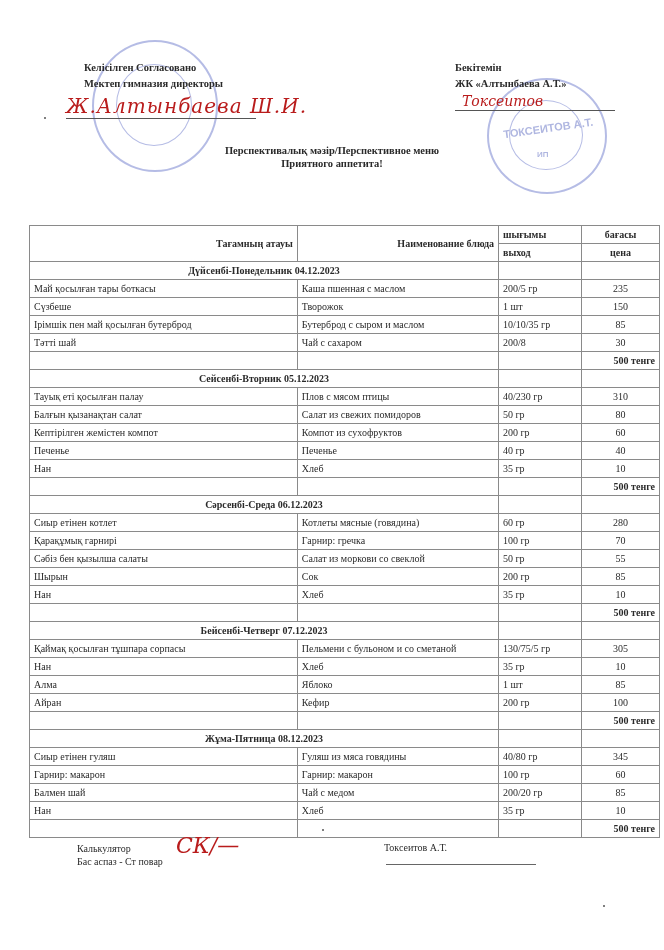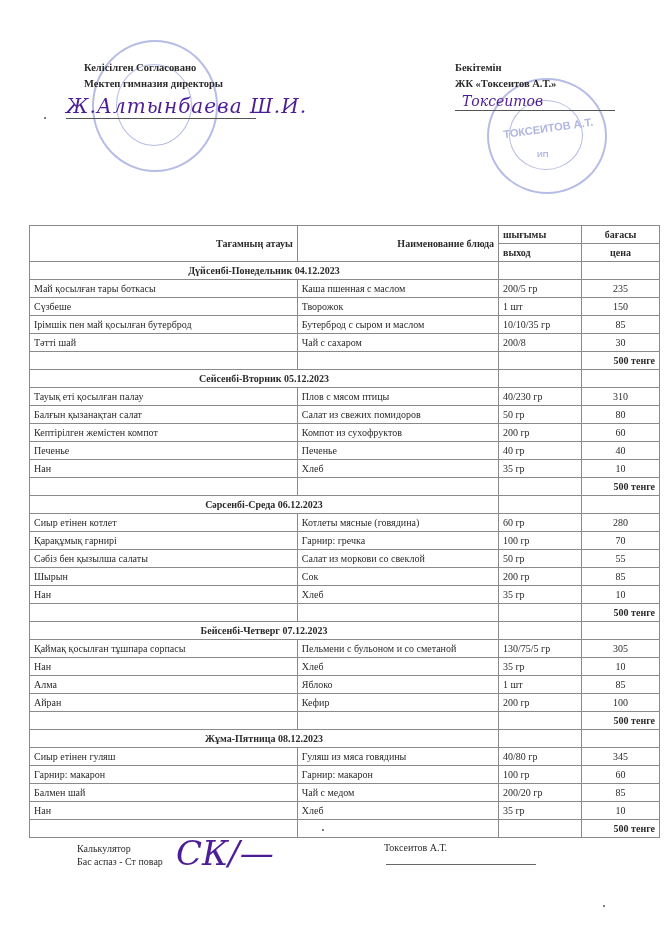--- a/index.html
+++ b/index.html
@@ -11,24 +11,24 @@
   .sig-line-l { position:absolute; left:66px; top:118px; width:190px; border-top:1px solid #555; }
   .stamp { position:absolute; border-radius:50%; border:2px solid #7a86d0; opacity:0.55; }
   .stamp-l { left:92px; top:40px; width:122px; height:128px; }
   .stamp-r { left:487px; top:78px; width:116px; height:112px; }
   .stamp-inner { position:absolute; border-radius:50%; border:1.5px solid #7a86d0; }
   .stamp-l .stamp-inner { left:22px; top:22px; width:74px; height:80px; }
   .stamp-r .stamp-inner { left:20px; top:20px; width:72px; height:68px; }
   .stamp-text { position:absolute; color:#6f7cc8; font-family:"Liberation Sans", sans-serif; font-weight:bold; }
   .stamp-r .stamp-text.name { left:14px; top:42px; font-size:11px; transform:rotate(-8deg); }
   .stamp-r .stamp-text.ip { left:48px; top:70px; font-size:8px; }
-  .sig { position:absolute; font-family:"DejaVu Serif", serif; font-style:italic; color:#4c1d95; }
+  .sig { position:absolute; font-family:"DejaVu Serif", serif; font-style:italic; color:#b91c1c; }
   .sig-left { left:66px; top:94px; font-size:20px; letter-spacing:1px; }
   .sig-right { left:462px; top:93px; font-size:14px; }
-  .sig-bottom { left:176px; top:833px; font-size:34px; }
+  .sig-bottom { left:176px; top:833px; font-size:22px; }
 
   .headings { position:absolute; left:0; width:664px; top:144px; text-align:center; font-size:10.5px; font-weight:bold; line-height:13px; }
 
   table.menu { position:absolute; left:29px; top:225px; width:631px; border-collapse:collapse; font-size:10px; }
   table.menu td, table.menu th { border:1px solid #8a8a8a; padding:0 4px; height:17px; line-height:16px; }
   th { font-weight:bold; text-align:right; }
   .c1 { width:265px; }
   .c2 { width:196px;font-family:Liberation Serif, serif; }
   .c3 { width:75px; text-align:left; }
   .c4 { width:70px; text-align:center; }
@@ -54,26 +54,28 @@
 
 <div class="approve-left">
   <div>Келісілген Согласовано</div>
   <div>Мектеп гимназия директоры</div>
 </div>
 <div class="sig sig-left">Ж.Алтынбаева Ш.И.</div>
 <div class="sig-line-l"></div>
 
 <div class="approve-right">
   <div>Бекітемін</div>
-  <div>ЖК «Токсеитов А.Т.»</div>
+  <div>ЖК «Алтынбаева А.Т.»</div>
 </div>
 <div class="sig sig-right">Токсеитов</div>
 <div class="sig-line-r"></div>
 
 <div class="headings">
+  <div>Перспективалық мәзір/Перспективное меню</div>
+  <div>Приятного аппетита!</div>
 </div>
 
 <table class="menu">
   <thead>
     <tr>
       <th class="c1" rowspan="2">Тағамның атауы</th>
       <th class="c2" rowspan="2">Наименование блюда</th>
       <th class="c3">шығымы</th>
       <th class="c4" style="text-align:center">бағасы</th>
     </tr>

